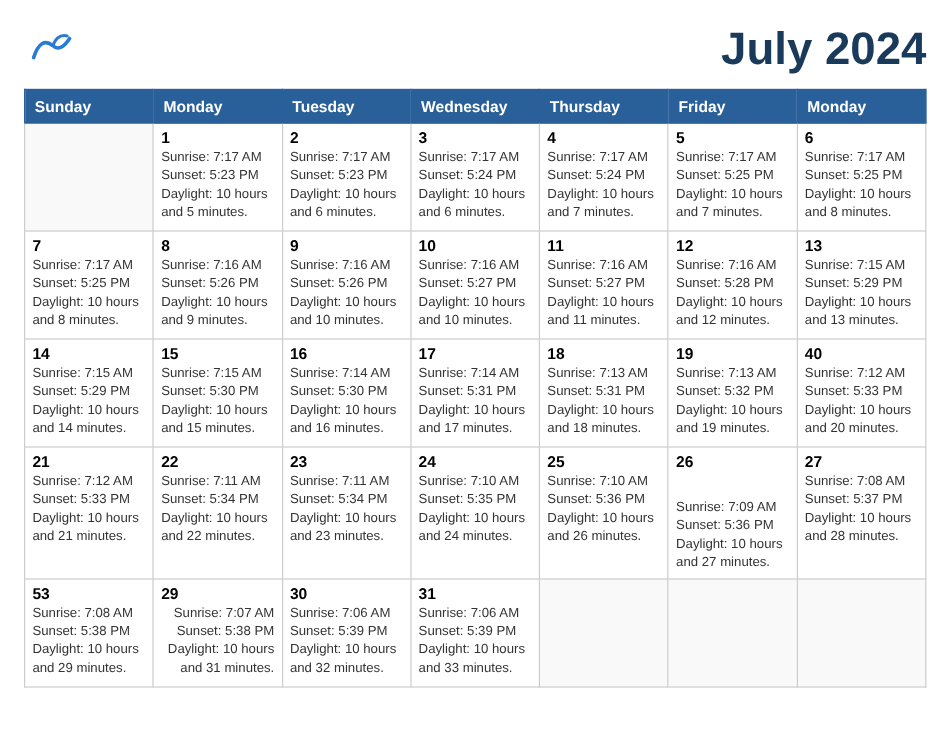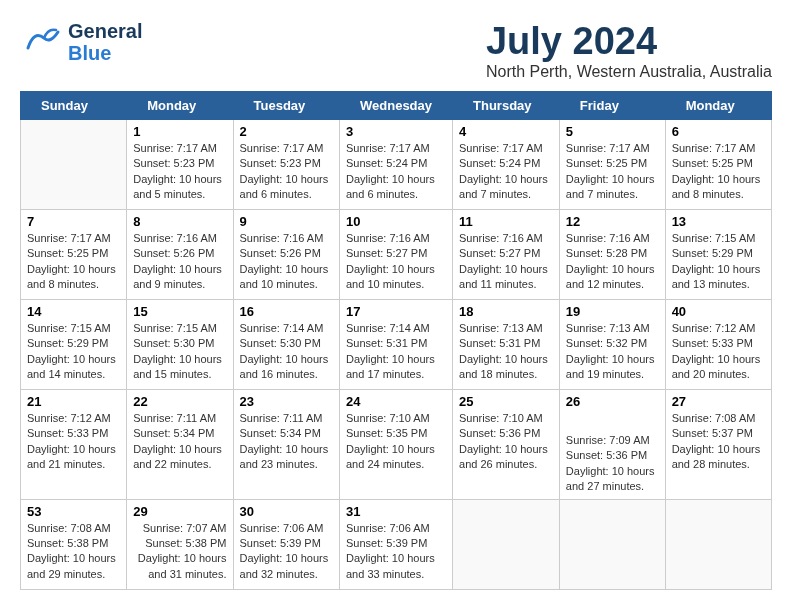--- a/index.html
+++ b/index.html
@@ -10,40 +10,41 @@
       min-height: 612px;
       padding: 20px;
     }
     .header {
       display: flex;
       justify-content: space-between;
       align-items: flex-start;
       margin-bottom: 10px;
     }
     .title-area {
+      text-align: right;
     }
     .main-title {
       font-size: 38px;
       font-weight: bold;
       color: #1a3a5c;
     }
     .subtitle {
       font-size: 16px;
       color: #333;
     }
     .calendar-table {
       width: 100%;
       border-collapse: collapse;
       font-size: 11px;
     }
     .calendar-table thead tr th {
       background-color: #2a6099;
       color: #fff;
       text-align: left;
-      padding: 6px 20px;
+      padding: 6px 8px;
       font-size: 13px;
       font-weight: bold;
       border: 1px solid #2a6099;
     }
     .calendar-table tbody tr td {
       border: 1px solid #ccc;
       vertical-align: top;
       padding: 4px 6px;
       width: calc(100% / 7);
       min-height: 80px;
@@ -87,28 +88,23 @@
 </head>
 <body>
 
 <div class="header">
   <div class="logo-wrapper">
     <svg width="44" height="44" viewBox="0 0 44 44">
 
       <path d="M8 28 Q14 10 24 18 Q30 24 38 12" stroke="#2a7bd4" stroke-width="3" fill="none" stroke-linecap="round"></path>
       <path d="M24 18 Q28 8 36 10" stroke="#2a7bd4" stroke-width="2.5" fill="none" stroke-linecap="round"></path>
     </svg>
-    <div class="logo-name">
-      <span class="logo-general">General</span>
-      <span class="logo-blue-text">Blue</span>
-    </div>
   </div>
   <div class="title-area">
     <div class="main-title">July 2024</div>
-    <div class="subtitle">North Perth, Western Australia, Australia</div>
   </div>
 </div>
 
 <table class="calendar-table">
   <thead>
     <tr>
     <th>Sunday</th>
         <th>Monday</th>
         <th>Tuesday</th>
         <th>Wednesday</th>

